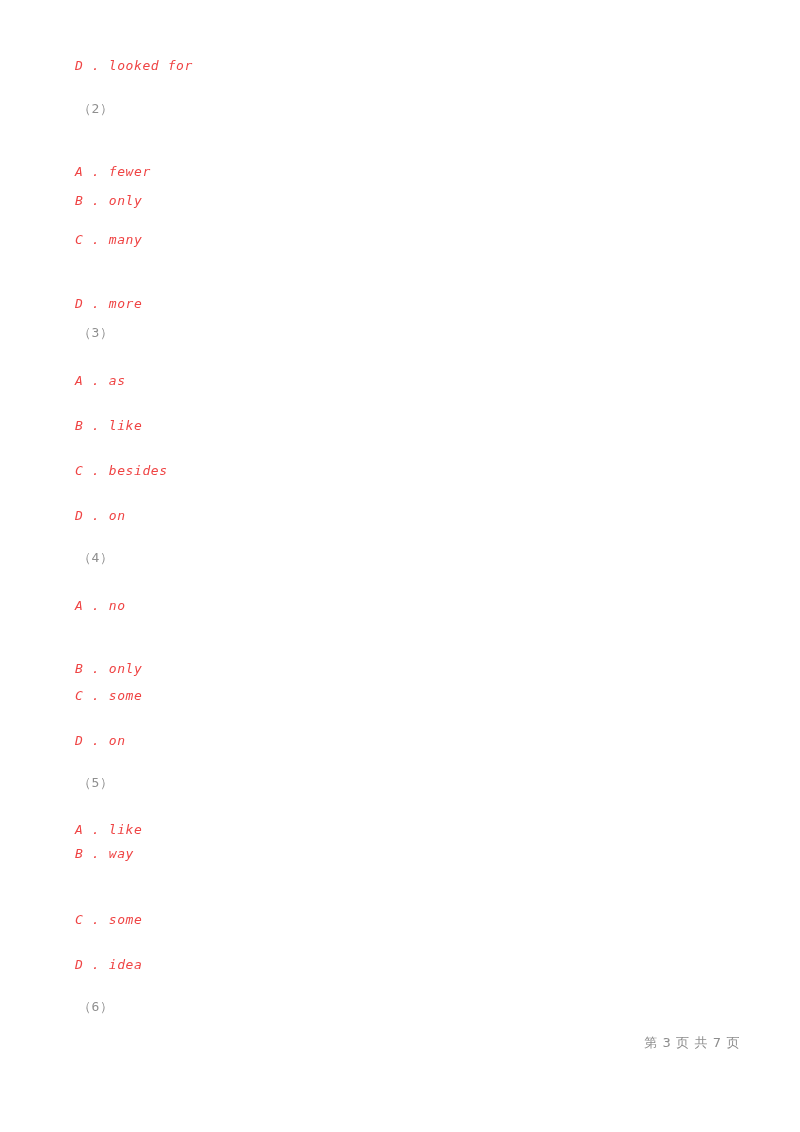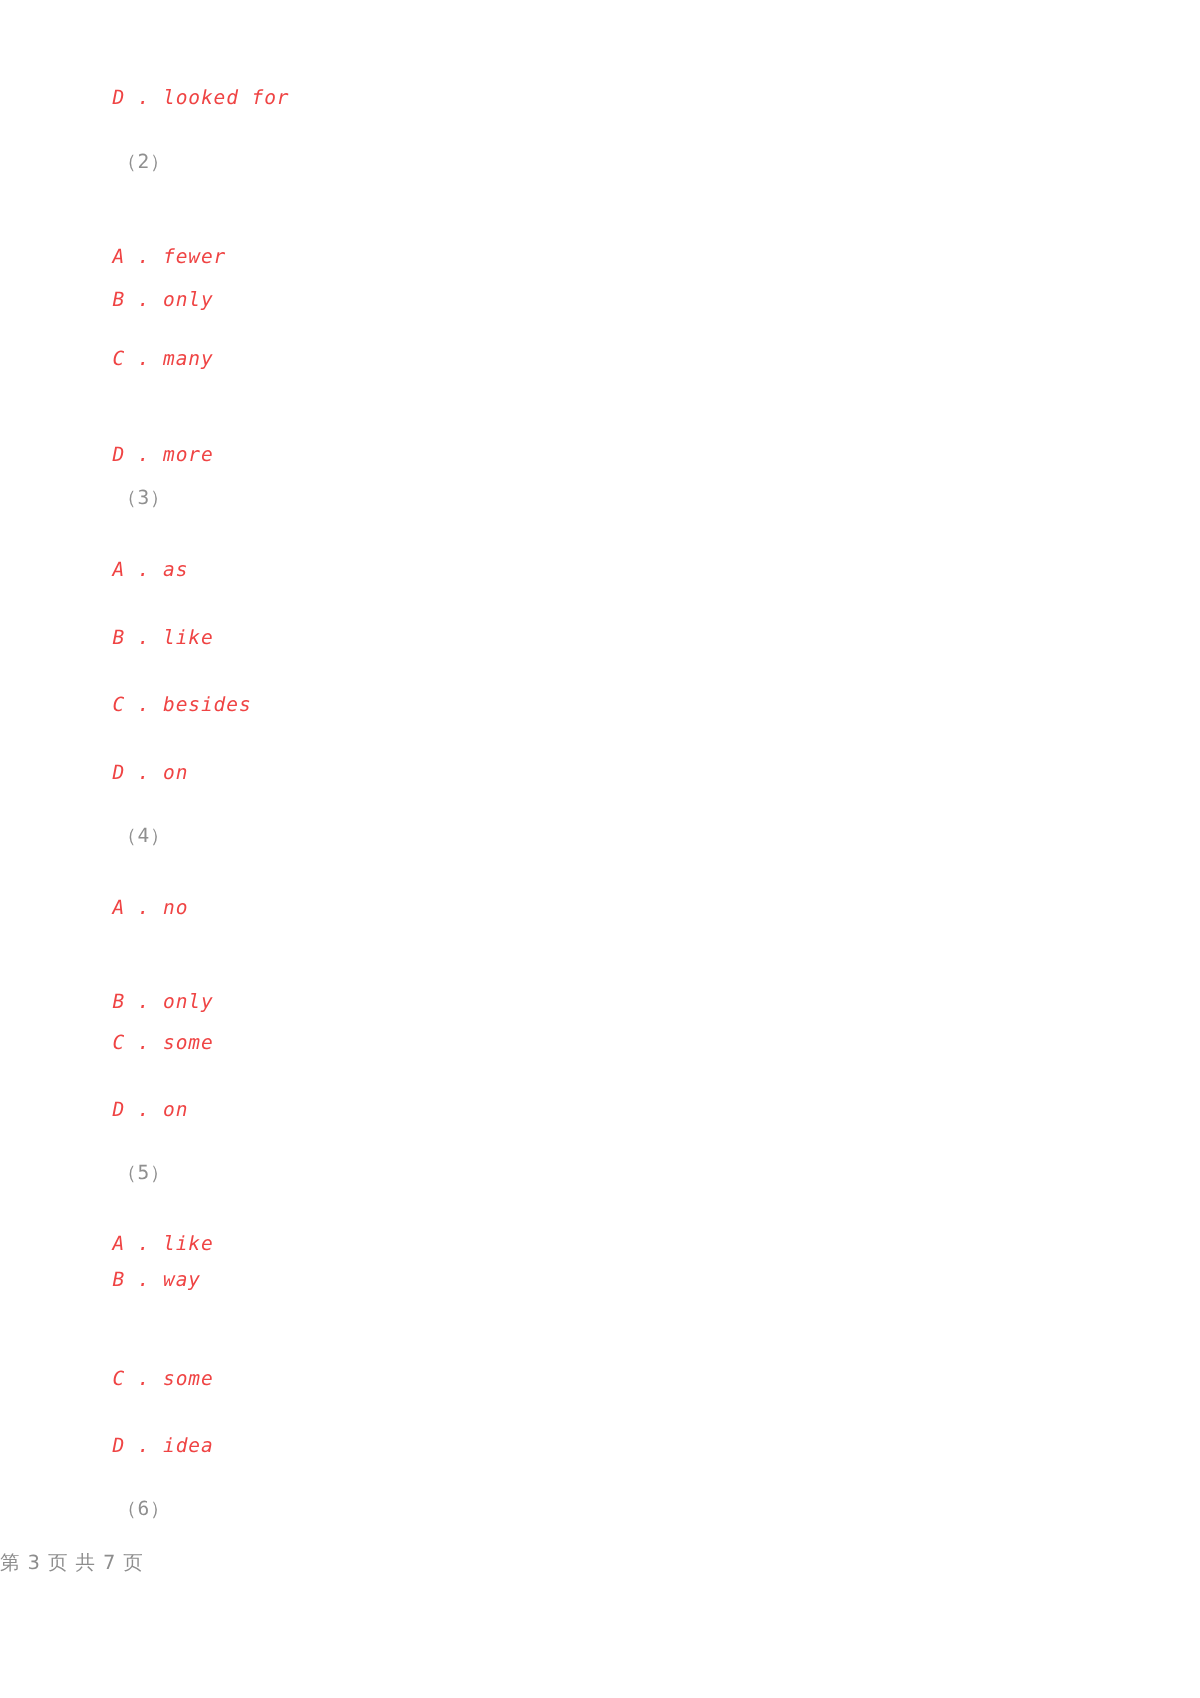--- a/index.html
+++ b/index.html
@@ -42,21 +42,21 @@
   }
   .line.opt {
     color: #ef4444;
     font-style: italic;
   }
   .footer {
     position: absolute;
     left: 0;
     top: 1034px;
     width: 740px;
-    text-align: left;
+    text-align: right;
     font-size: 13px;
     line-height: 18px;
     color: #8d8d8d;
     white-space: pre;
     letter-spacing: 0.6px;
     font-family: "DejaVu Sans", "Liberation Sans", sans-serif;
   }
 </style>
 </head>
 <body>

